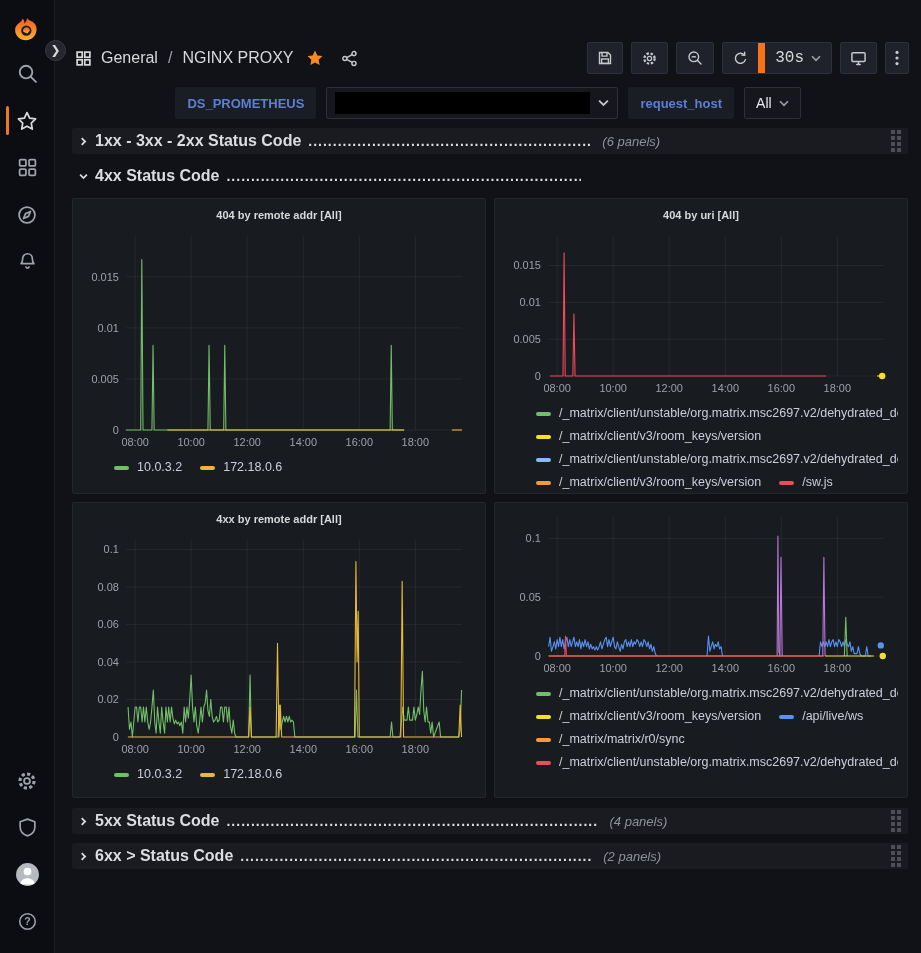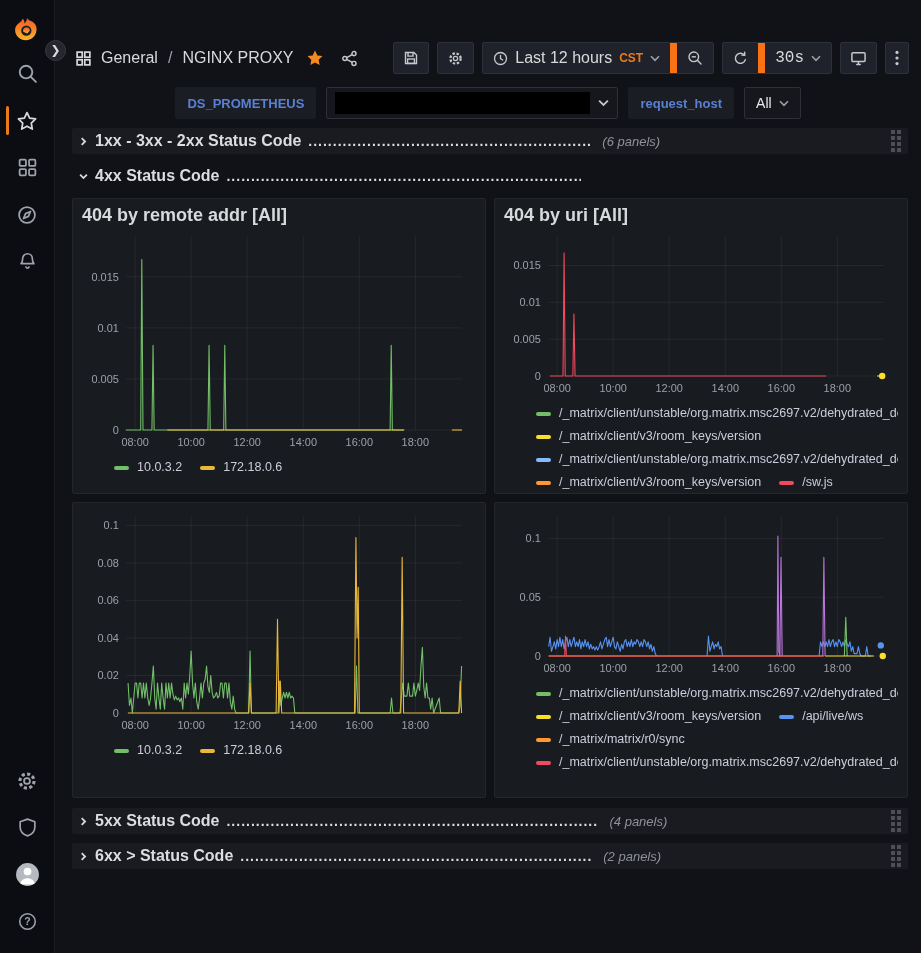--- a/index.html
+++ b/index.html
@@ -46,21 +46,21 @@
   .rowhdr.expanded .chev svg { transform:rotate(90deg); }
   .row-title { font-size:16px; font-weight:700; color:#dcdde1; white-space:nowrap; }
   .row-dots { font-size:14px; font-weight:700; color:#dcdde1; overflow:hidden; white-space:nowrap; letter-spacing:1px; }
   .row-count { font-size:13px; font-style:italic; color:#8e9198; white-space:nowrap; margin-left:4px; }
   .row-handle { margin-left:auto; display:grid; grid-template-columns:4px 4px; gap:2px; cursor:grab; }
   .row-handle i { width:4px; height:4px; background:#4c4f57; display:block; }
   .dots-w1 { max-width:283px; } .dots-w2 { max-width:355px; } .dots-w3 { max-width:372px; } .dots-w4 { max-width:352px; }
 
   .panel-grid { display:grid; grid-template-columns:1fr 1fr; gap:8px; margin-bottom:10px; }
   .panel { background:#181b1f; border:1px solid #24262c; border-radius:2px; height:296px; padding:5px 9px 0 9px; overflow:hidden; }
-  .panel-title { font-size:18px; font-weight:700; color:#d8d9da; height:24px; line-height:22px; cursor:pointer; white-space:nowrap; overflow:hidden; }
+  .panel-title { text-align:center; font-size:11px; font-weight:700; color:#d8d9da; height:24px; line-height:22px; cursor:pointer; white-space:nowrap; overflow:hidden; }
   .chart { display:block; width:100%; }
   .grid-line { stroke:rgba(204,204,220,0.08); stroke-width:1; }
   .tick-label { fill:#9da0a8; font-size:11px; font-family:"Liberation Sans",sans-serif; }
   .legend { margin-top:4px; padding-left:32px; display:flex; flex-wrap:wrap; column-gap:18px; overflow:hidden; }
   .legend-item { display:inline-flex; align-items:center; white-space:nowrap; font-size:12.5px; color:#ccccdc; line-height:23px; cursor:pointer; }
   .legend-item i { width:15px; height:4px; border-radius:2px; margin-right:8px; flex:0 0 auto; }
 </style>
 </head>
 <body>
 
@@ -201,35 +201,20 @@
             <rect x="4.6" y="9" width="6.8" height="4.4"></rect>
           </svg>
         </button>
       <button class="tbtn">
           <svg width="17" height="17" viewBox="0 0 20 20" fill="none" stroke="#c7c8cc">
             <circle cx="10" cy="10" r="6" stroke-width="2.7" stroke-dasharray="2.8 2"></circle>
             <circle cx="10" cy="10" r="2.5" stroke-width="1.5"></circle>
           </svg>
         </button>
       <div class="tgroup">
-        <span class="seg">
-          <span class="icon">
-              <svg width="15" height="15" viewBox="0 0 16 16" fill="none" stroke="#c7c8cc" stroke-width="1.4">
-                <circle cx="8" cy="8" r="6.4"></circle>
-                <path d="M8 4.6v3.6l2.4 1.4" stroke-linecap="round"></path>
-              </svg>
-            </span>
-          <span>Last 12 hours</span>
-          <span class="tz">CST</span>
-          <span class="icon">
-              <svg width="10" height="7" viewBox="0 0 10 7" fill="none" stroke="#9da0a8" stroke-width="1.6">
-                <path d="M1 1.3l4 4 4-4"></path>
-              </svg>
-            </span>
-        </span>
         <span class="seg">
           <span class="icon">
               <svg width="16" height="16" viewBox="0 0 16 16" fill="none" stroke="#c7c8cc" stroke-width="1.4">
                 <circle cx="6.8" cy="6.8" r="4.8"></circle>
                 <line x1="10.6" y1="10.6" x2="14" y2="14" stroke-linecap="round"></line>
                 <line x1="4.7" y1="6.8" x2="8.9" y2="6.8"></line>
               </svg>
             </span>
         </span>
       </div>
@@ -406,20 +391,21 @@
               <i style="background: rgb(255, 152, 48);"></i>
               <span>/_matrix/client/v3/room_keys/version</span>
             </span>
             <span class="legend-item">
               <i style="background: rgb(242, 73, 92);"></i>
               <span>/sw.js</span>
             </span>
           </div>
       </div>
       <div class="panel">
+        <div class="panel-title">4xx by remote addr [All]</div>
         <svg class="chart" viewBox="0 0 396 227" preserveAspectRatio="none" style="height: 227px;">
             <line class="grid-line" x1="53.4" y1="8" x2="53.4" y2="205"></line>
             <text class="tick-label" x="53.4" y="221" text-anchor="middle">08:00</text>
             <line class="grid-line" x1="109.7" y1="8" x2="109.7" y2="205"></line>
             <text class="tick-label" x="109.7" y="221" text-anchor="middle">10:00</text>
             <line class="grid-line" x1="166.0" y1="8" x2="166.0" y2="205"></line>
             <text class="tick-label" x="166.0" y="221" text-anchor="middle">12:00</text>
             <line class="grid-line" x1="222.4" y1="8" x2="222.4" y2="205"></line>
             <text class="tick-label" x="222.4" y="221" text-anchor="middle">14:00</text>
             <line class="grid-line" x1="278.7" y1="8" x2="278.7" y2="205"></line>

